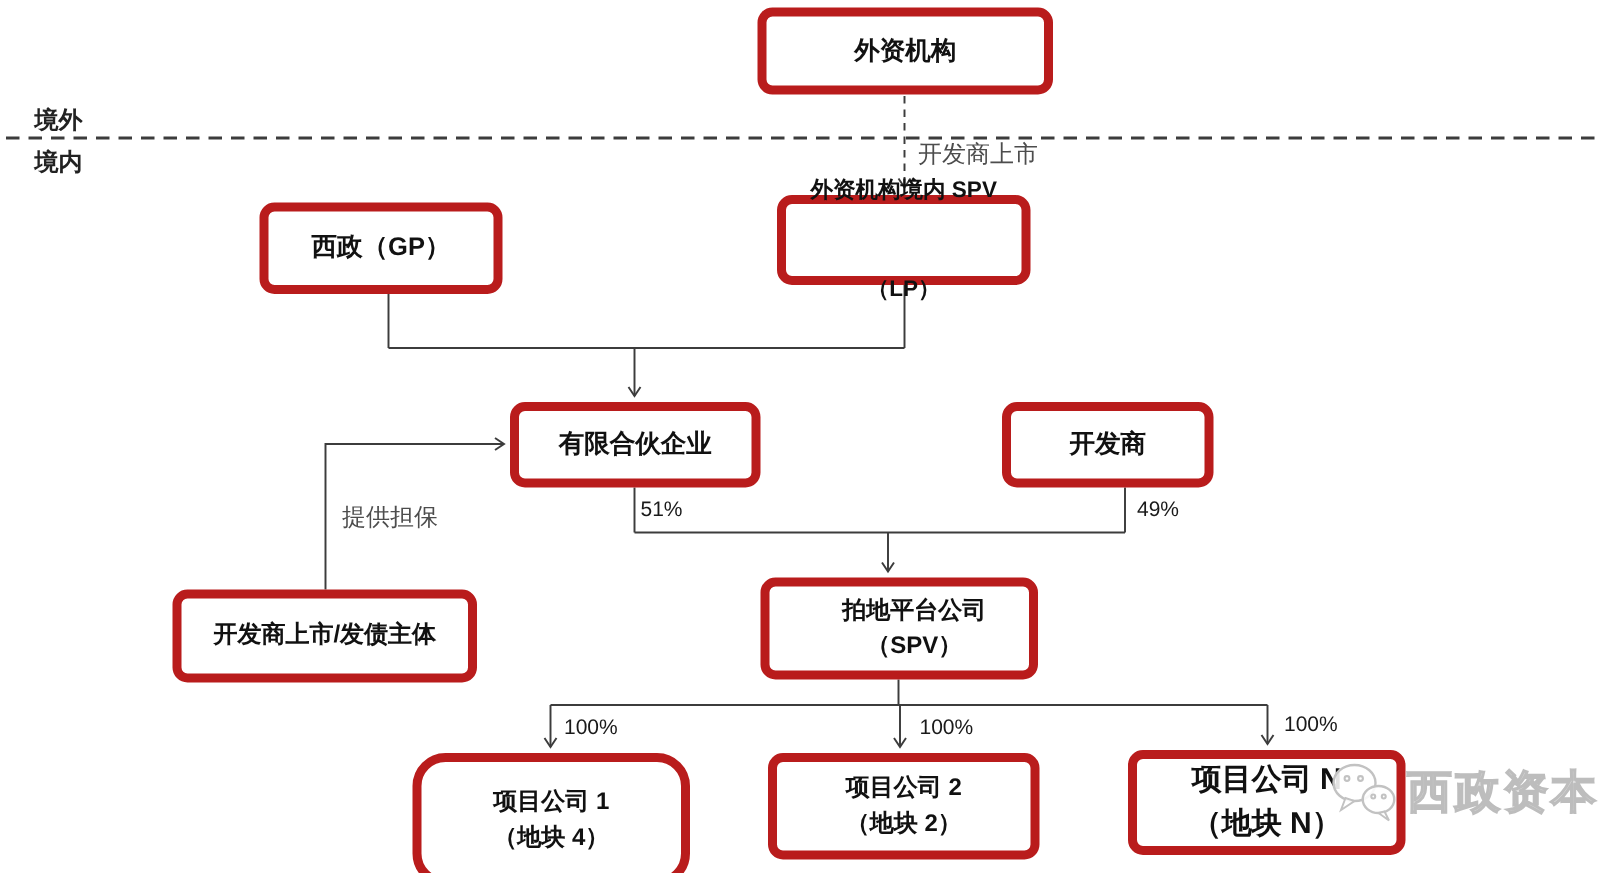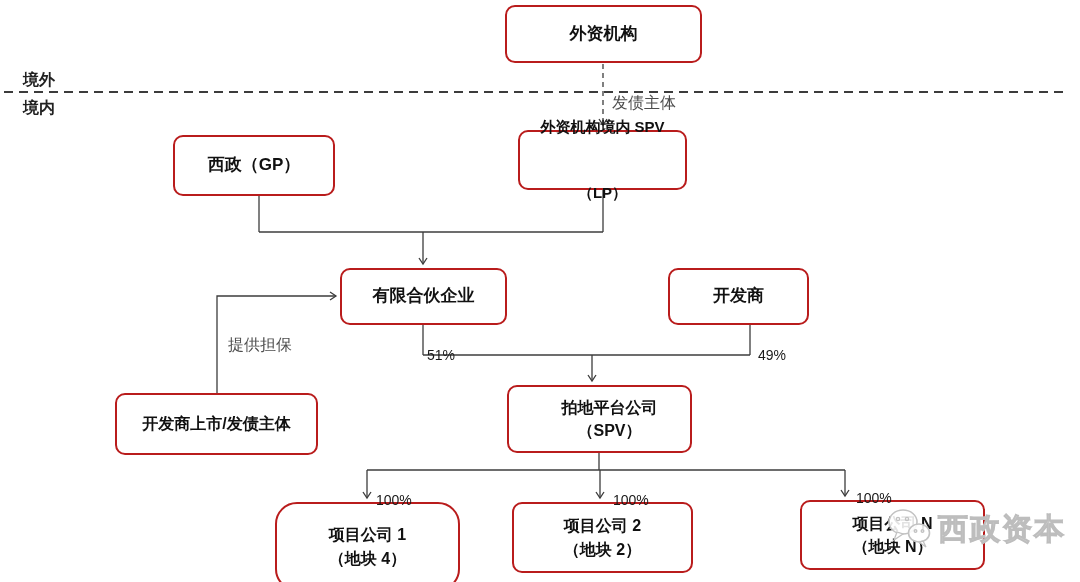--- a/index.html
+++ b/index.html
@@ -3,29 +3,29 @@
 <meta charset="utf-8">
 <style>
   html,body{margin:0;padding:0;background:#fff;}
   .canvas{
     position:relative;width:1080px;height:582px;background:#ffffff;overflow:hidden;
     font-family:"Liberation Sans","DejaVu Sans",sans-serif;
   }
   svg.wires{position:absolute;left:0;top:0;width:1080px;height:582px;}
   .node{
     position:absolute;box-sizing:border-box;background:#ffffff;
-    border:2px solid #b91c1c;border-radius:10px;
+    border:6px solid #b91c1c;border-radius:10px;
     display:flex;flex-direction:column;align-items:center;justify-content:center;
     font-weight:bold;color:#111;text-align:center;z-index:2;
   }
   .node .ln{line-height:1.45;}
   .lbl{position:absolute;color:#4d4d4d;font-size:16px;white-space:nowrap;z-index:3;
        font-family:"Liberation Serif","DejaVu Serif",serif;}
   .pct{position:absolute;color:#1a1a1a;font-size:14px;white-space:nowrap;z-index:3;
-       font-family:"Liberation Sans","DejaVu Sans",sans-serif;margin-top:16px;}
+       font-family:"Liberation Sans","DejaVu Sans",sans-serif;}
   .region{position:absolute;color:#222;font-size:16px;font-weight:bold;z-index:3;
        font-family:"Liberation Serif","DejaVu Serif",serif;}
   .watermark{position:absolute;left:886px;top:506px;display:flex;align-items:center;z-index:5;}
   .wm-text{
     font-size:30px;font-weight:bold;letter-spacing:2px;color:#dedede;
     -webkit-text-stroke:1px #bdbdbd;margin-left:6px;line-height:1;
   }
 </style>
 </head>
 <body>
@@ -100,26 +100,26 @@
   <div class="node" style="left:275px;top:502px;width:185px;height:89px;font-size:16px;border-radius:22px;">
     <div class="ln">项目公司 1</div>
     <div class="ln">（地块 4）</div>
   </div>
 
   <div class="node" style="left:512px;top:502px;width:181px;height:71px;font-size:16px;">
     <div class="ln">项目公司 2</div>
     <div class="ln">（地块 2）</div>
   </div>
 
-  <div class="node" style="left:752px;top:500px;width:185px;height:70px;font-size:16px;margin-left:48px;">
+  <div class="node" style="left:752px;top:500px;width:185px;height:70px;font-size:20px;">
     <div class="ln">项目公司 N</div>
     <div class="ln">（地块 N）</div>
   </div>
 
-  <div class="lbl" style="left:612px;top:93px;">发债主体</div>
+  <div class="lbl" style="left:612px;top:93px;">开发商上市</div>
   <div class="lbl" style="left:228px;top:335px;">提供担保</div>
   <div class="pct" style="left:427px;top:331px;">51%</div>
   <div class="pct" style="left:758px;top:331px;">49%</div>
   <div class="pct" style="left:376px;top:476px;">100%</div>
   <div class="pct" style="left:613px;top:476px;">100%</div>
   <div class="pct" style="left:856px;top:474px;">100%</div>
 
   <div class="watermark">
     <svg width="46" height="46" viewBox="0 0 46 46">
       <g stroke="#c2c2c2" stroke-width="1.6" fill="rgba(255,255,255,0.88)">

